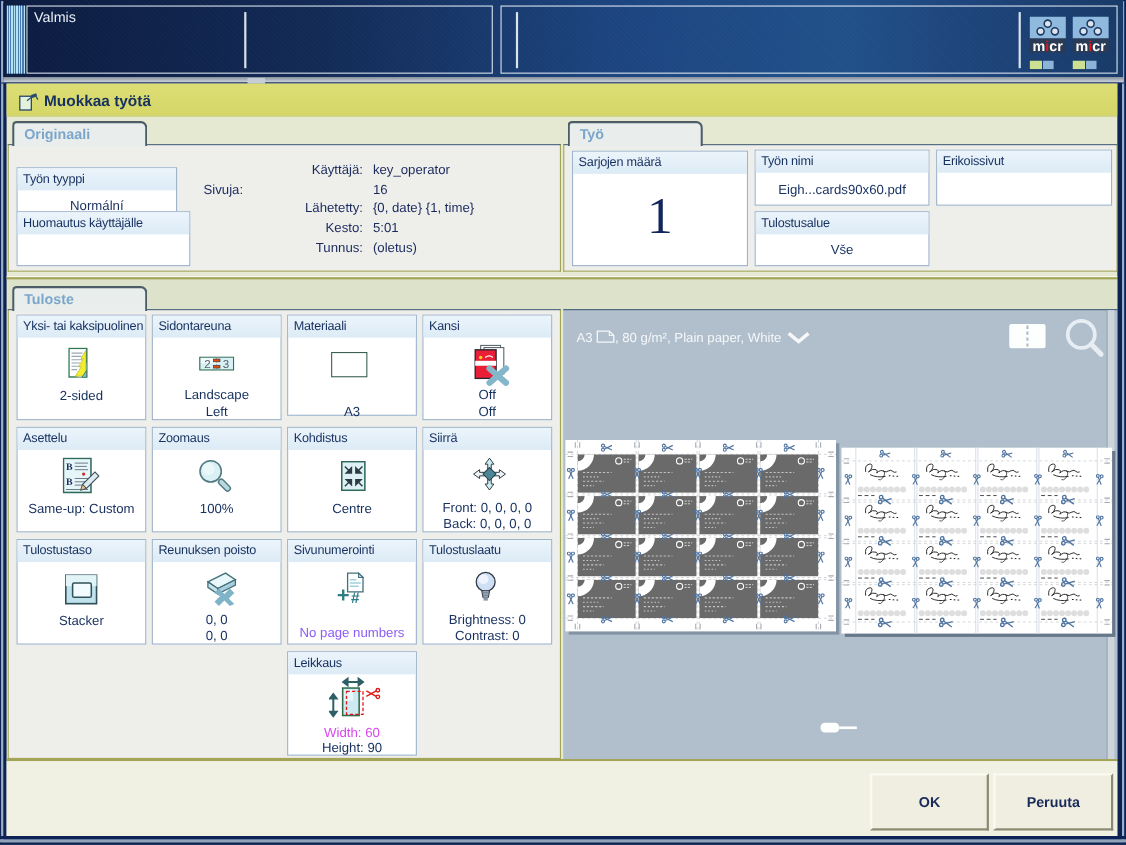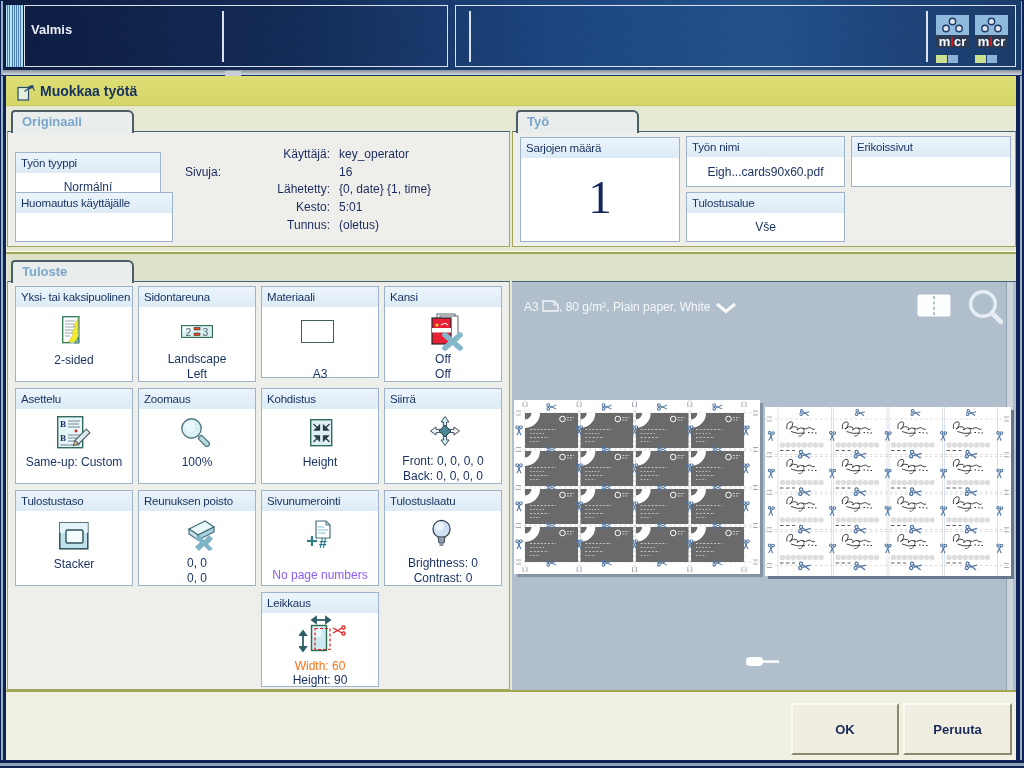--- a/index.html
+++ b/index.html
@@ -13,21 +13,21 @@
 <div class="abs" style="left:1px;top:1px;width:1021px;height:765px;border:2px solid #9db1c6"></div>
 <div class="abs" style="left:3px;top:0;width:1018px;height:70px;background:linear-gradient(90deg,#0c1b40 0%,#122a55 28%,#1c4580 55%,#215089 75%,#1d4379 88%,#183a68 100%)">
 <div class="abs" style="left:0;top:0;right:0;bottom:0;background:repeating-linear-gradient(45deg,rgba(255,255,255,.016) 0 1px,transparent 1px 3px)"></div>
 </div>
 <div class="abs" style="left:6px;top:5px;width:17px;height:62px;background:repeating-linear-gradient(90deg,#b4e2f5 0 1.2px,#4a7cb0 1.2px 2.2px)"></div>
 <div class="abs" style="left:24px;top:5px;width:424px;height:62px;border:1px solid rgba(234,241,248,.92)"></div>
 <div class="abs" style="left:222px;top:11px;width:2px;height:51px;background:rgba(234,241,248,.92)"></div>
 <div class="abs" style="left:455px;top:5px;width:561px;height:62px;border:1px solid rgba(234,241,248,.92)"></div>
 <div class="abs" style="left:469px;top:11px;width:2px;height:51px;background:rgba(234,241,248,.92)"></div>
 <div class="abs" style="left:926px;top:11px;width:2px;height:51px;background:rgba(234,241,248,.92)"></div>
-<div class="abs" style="left:31px;top:22px;font-size:13px;font-weight:700;color:#e9eef6">Valmis</div>
+<div class="abs" style="left:31px;top:8px;font-size:13px;font-weight:400;color:#e9eef6">Valmis</div>
 <div class="abs" style="left:936px;top:15px;width:33px;height:33px">
 <svg width="33" height="33" viewBox="0 0 33 33">
 <rect x="0" y="0" width="33" height="20" fill="#8fb9dd"></rect>
 <rect x="0" y="20" width="33" height="13" fill="#2c3b55"></rect>
 <circle cx="16.5" cy="6.5" r="3.2" fill="#dde3ea" stroke="#1c3a66" stroke-width="1.4"></circle>
 <circle cx="10" cy="13.5" r="3.2" fill="#dde3ea" stroke="#1c3a66" stroke-width="1.4"></circle>
 <circle cx="23" cy="13.5" r="3.2" fill="#dde3ea" stroke="#1c3a66" stroke-width="1.4"></circle>
 <text x="16.5" y="31" text-anchor="middle" font-family="Liberation Sans" font-size="13" font-weight="bold" fill="#fff">m<tspan fill="#e01818">i</tspan>cr</text>
 </svg></div>
 <div class="abs" style="left:935px;top:54px;width:24px;height:10px;border:1px solid #1b3f6e;background:linear-gradient(90deg,#cde092 0 11px,#1b3f6e 11px 12px,#8cb4d8 12px)"></div>
@@ -132,27 +132,27 @@
   </div>
 <div class="tile" style="left:261px;top:592px;width:118px;height:95px">
     <div class="hd">Leikkaus</div>
   </div>
 <div class="abs" style="left:-16px;top:353px;width:180px;text-align:center;font-size:12px;color:#16305f;line-height:14.5px;white-space:nowrap">2-sided</div>
 <div class="abs" style="left:107px;top:352px;width:180px;text-align:center;font-size:12px;color:#16305f;line-height:14.5px;white-space:nowrap">Landscape<br>Left</div>
 <div class="abs" style="left:230px;top:367px;width:180px;text-align:center;font-size:12px;color:#16305f;line-height:14.5px;white-space:nowrap">A3</div>
 <div class="abs" style="left:353px;top:352px;width:180px;text-align:center;font-size:12px;color:#16305f;line-height:14.5px;white-space:nowrap">Off<br>Off</div>
 <div class="abs" style="left:-16px;top:455px;width:180px;text-align:center;font-size:12px;color:#16305f;line-height:14.5px;white-space:nowrap">Same-up: Custom</div>
 <div class="abs" style="left:107px;top:455px;width:180px;text-align:center;font-size:12px;color:#16305f;line-height:14.5px;white-space:nowrap">100%</div>
-<div class="abs" style="left:230px;top:455px;width:180px;text-align:center;font-size:12px;color:#16305f;line-height:14.5px;white-space:nowrap">Height</div>
+<div class="abs" style="left:230px;top:455px;width:180px;text-align:center;font-size:12px;color:#16305f;line-height:14.5px;white-space:nowrap">Centre</div>
 <div class="abs" style="left:353px;top:454px;width:180px;text-align:center;font-size:12px;color:#16305f;line-height:14.5px;white-space:nowrap">Front: 0, 0, 0, 0<br>Back: 0, 0, 0, 0</div>
 <div class="abs" style="left:-16px;top:557px;width:180px;text-align:center;font-size:12px;color:#16305f;line-height:14.5px;white-space:nowrap">Stacker</div>
 <div class="abs" style="left:107px;top:556px;width:180px;text-align:center;font-size:12px;color:#16305f;line-height:14.5px;white-space:nowrap">0, 0<br>0, 0</div>
 <div class="abs" style="left:230px;top:568px;width:180px;text-align:center;font-size:12px;color:#8b5cf6;line-height:14.5px;white-space:nowrap">No page numbers</div>
 <div class="abs" style="left:353px;top:556px;width:180px;text-align:center;font-size:12px;color:#16305f;line-height:14.5px;white-space:nowrap">Brightness: 0<br>Contrast: 0</div>
-<div class="abs" style="left:230px;top:659px;width:180px;text-align:center;font-size:12px;color:#f97316;line-height:14.5px;white-space:nowrap">Width: 60</div>
+<div class="abs" style="left:230px;top:659px;width:180px;text-align:center;font-size:12px;color:#d946ef;line-height:14.5px;white-space:nowrap">Width: 60</div>
 <div class="abs" style="left:230px;top:673px;width:180px;text-align:center;font-size:12px;color:#16305f;line-height:14.5px;white-space:nowrap">Height: 90</div>
 <div class="ibox" style="left:62px;top:316px"><svg width="19" height="28" viewBox="0 0 19 28">
 <rect x="0.7" y="0.7" width="16.2" height="26" fill="#fdfeff" stroke="#2f7a52" stroke-width="1.3"></rect>
 <path d="M16.5 27 L8 27 L16.5 14 Z" fill="#c2e9f4"></path>
 <g stroke="#97a6b0" stroke-width="1">
 <line x1="3" y1="5" x2="13" y2="5"></line>
         <line x1="3" y1="8" x2="12" y2="8"></line>
         <line x1="3" y1="11" x2="13" y2="11"></line>
 <line x1="3" y1="14" x2="11" y2="14"></line>
         <line x1="3" y1="17" x2="10" y2="17"></line>

